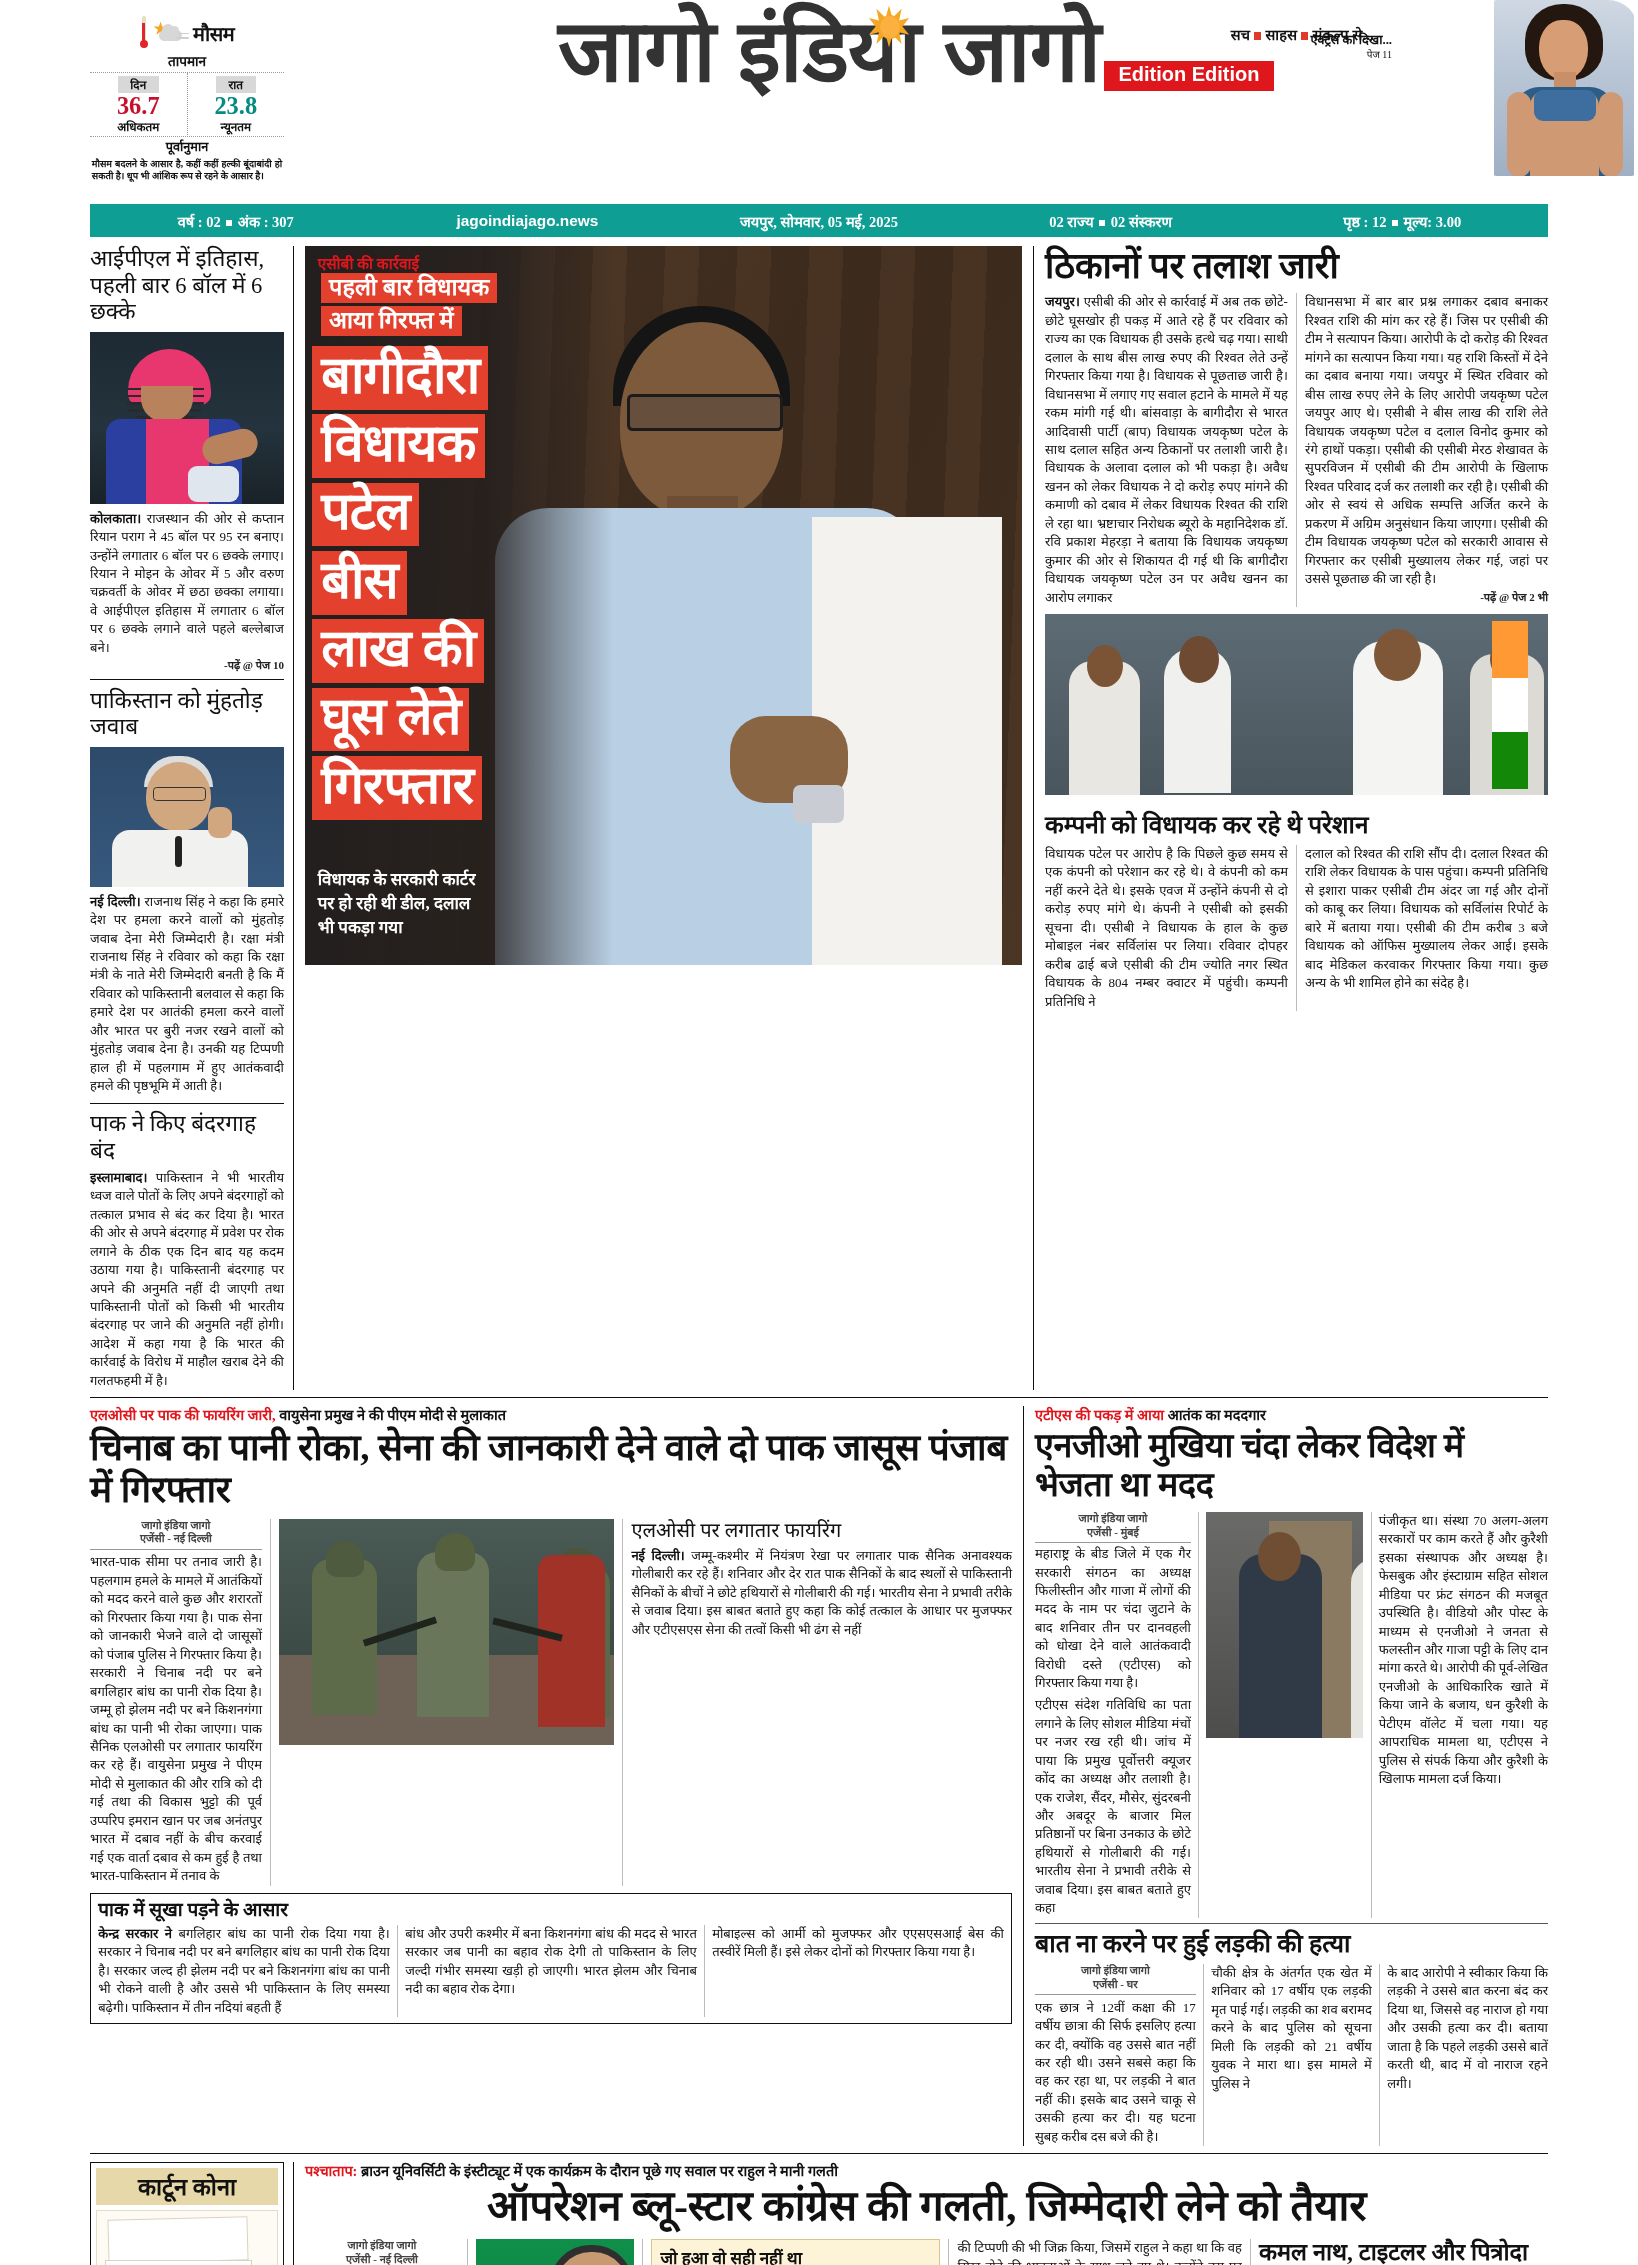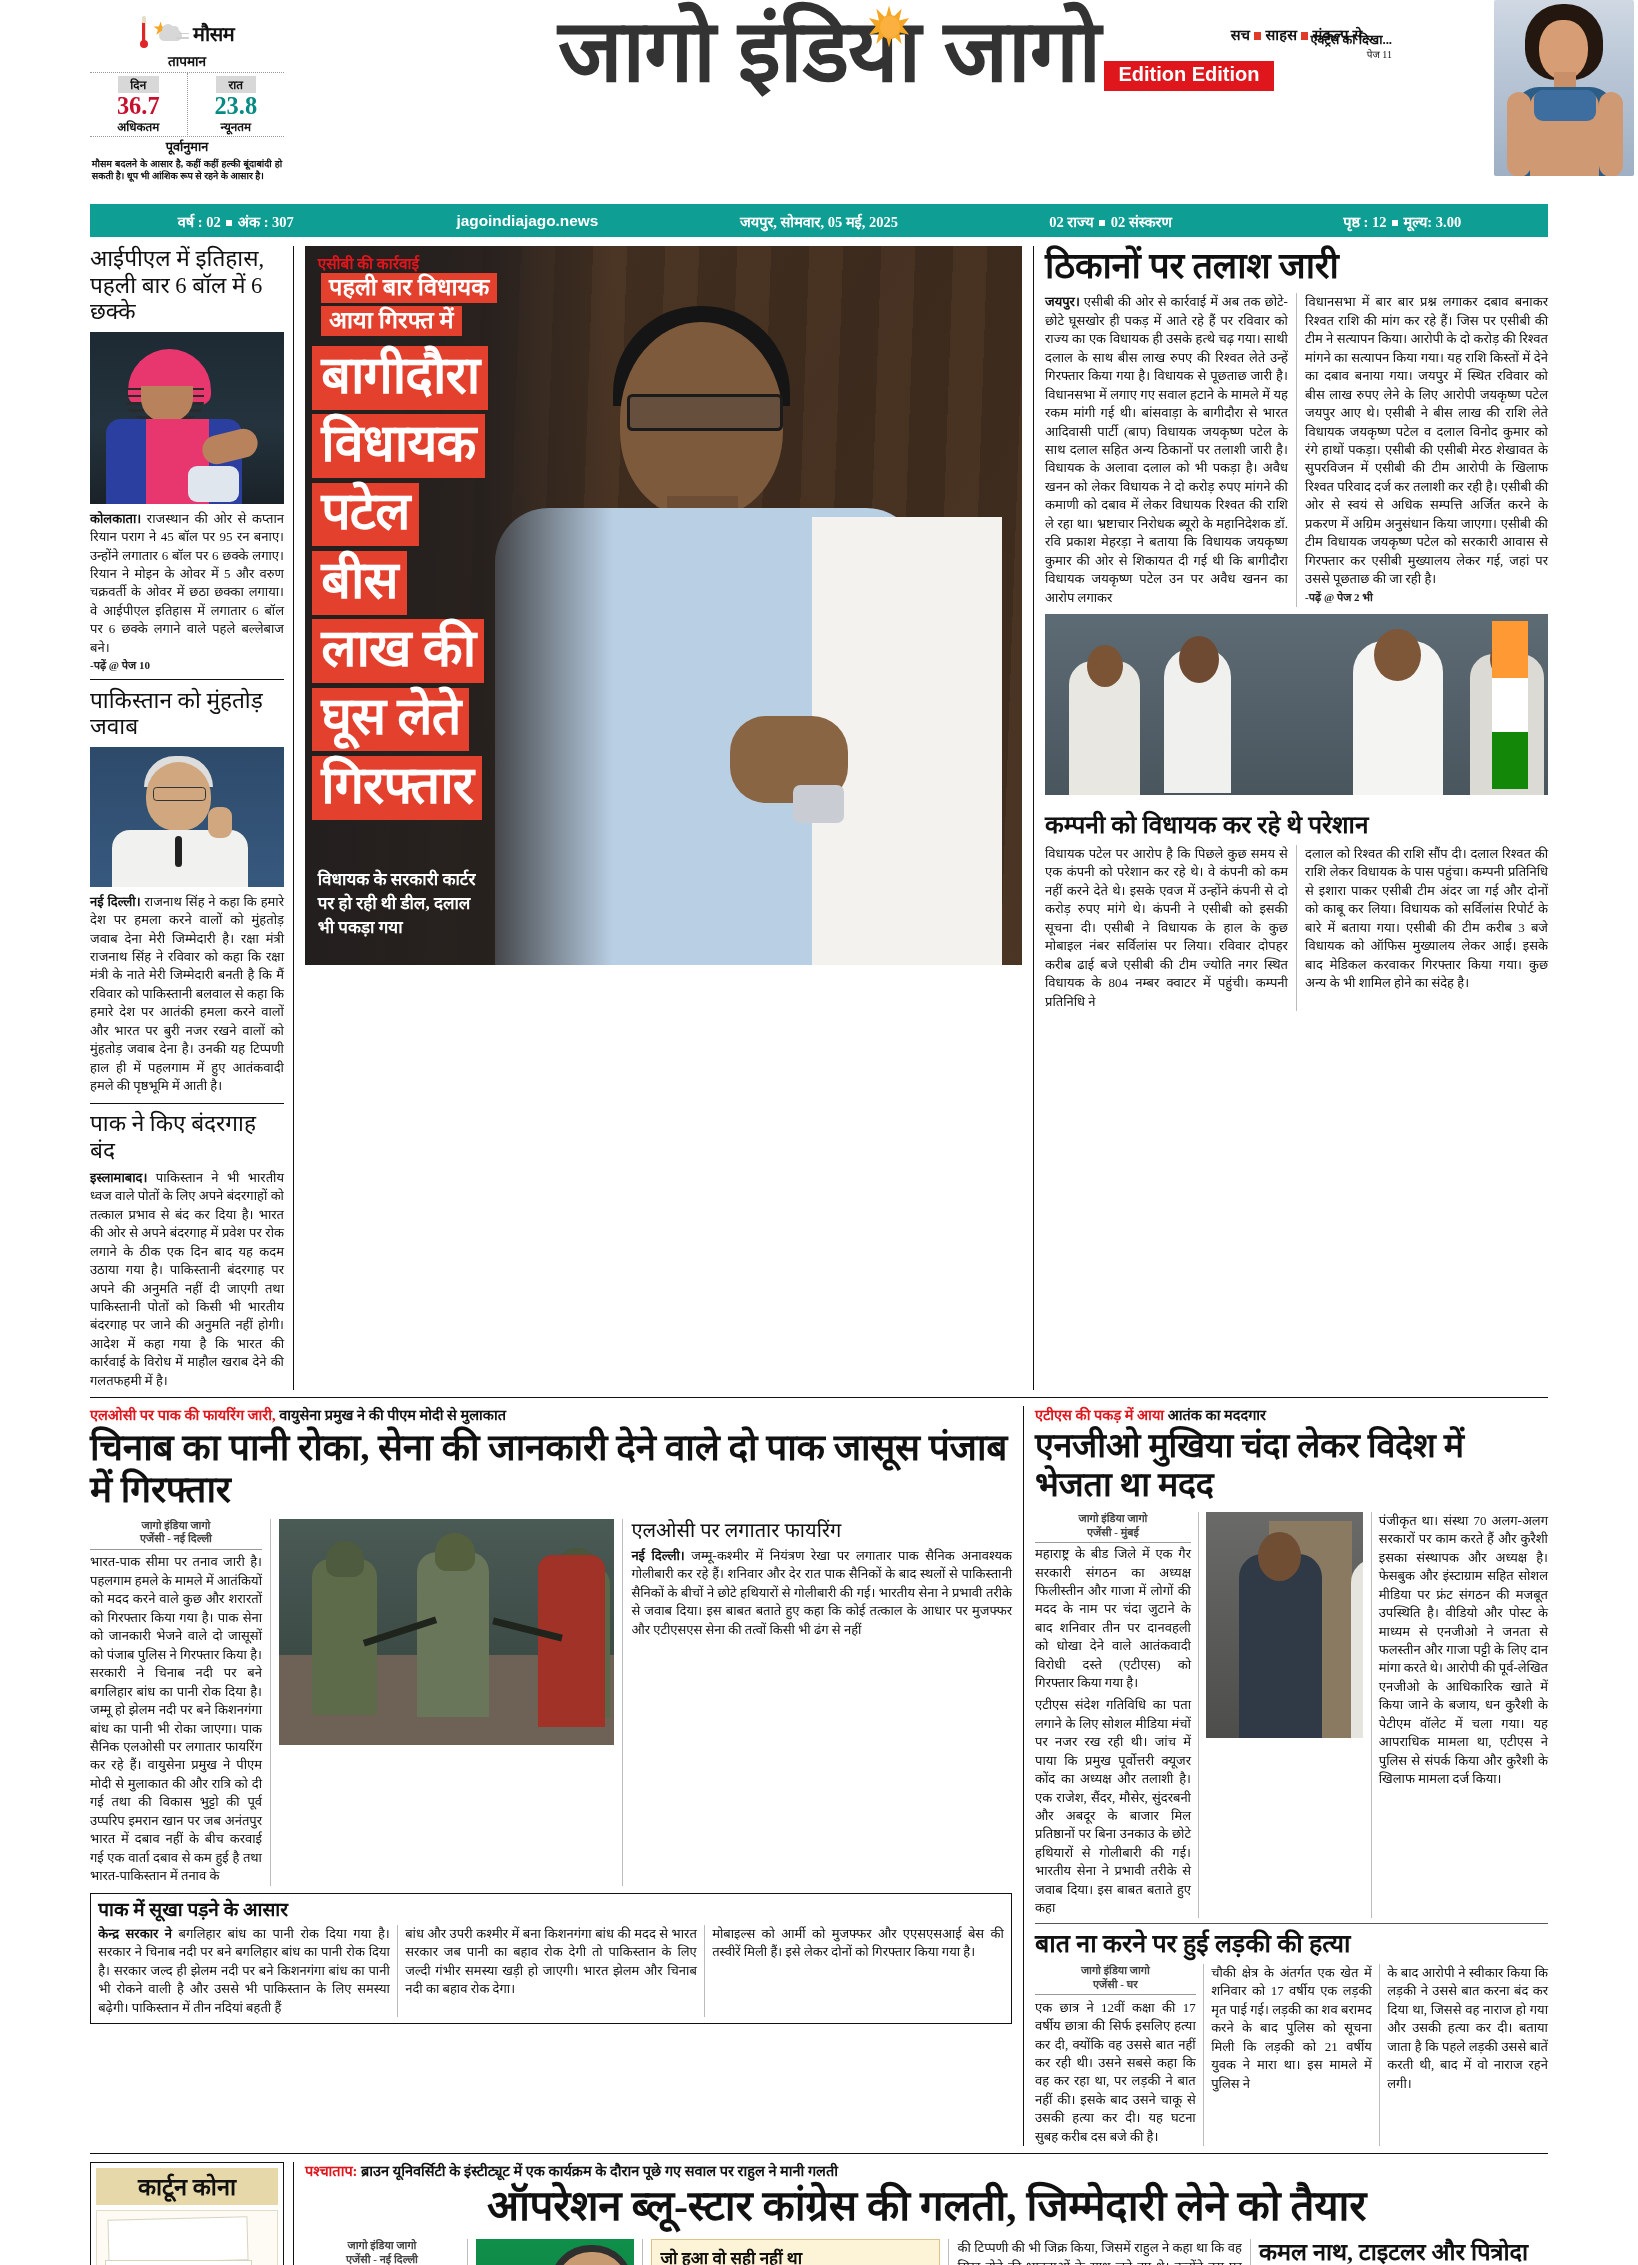--- a/index.html
+++ b/index.html
@@ -2,21 +2,21 @@
 <html style="font-size:14.5px"><head>
 <meta charset="utf-8">
 <style>
   html,body{margin:0;padding:0;background:#ffffff;}
   body{
     width:1638px;height:2265px;
     font-family:"Liberation Serif", serif;
     color:#111;
     -webkit-font-smoothing:antialiased;
   }
-  .page{position:relative;width:1638px;height:2265px;background:#fff;overflow:hidden;}
+  .page{position:relative;width:1638px;height:2265px;background:#fff;overflow:hidden;border-radius:30px;}
 
   
   .masthead{position:relative;height:204px;padding:0 90px;display:flex;align-items:flex-start;}
   .weather{width:194px;padding-top:16.3px;text-align:center;position:relative;}
   .weather-title{font-size:20px;font-weight:bold;letter-spacing:-0.5px;display:flex;align-items:center;justify-content:center;gap:3.6px;}
   .thermo{display:inline-block;width:8.1px;height:34px;position:relative;}
   .thermo .tube{position:absolute;left:1.8px;top:0;width:4.5px;height:25px;background:#e7dcc4;border-radius:2.7px;}
   .thermo .merc{position:absolute;left:2.7px;top:7.2px;width:2.7px;height:20px;background:#e0252b;}
   .thermo .bulb{position:absolute;left:0px;top:23.5px;width:8.1px;height:8.1px;border-radius:50%;background:#e0252b;}
   .wicon{display:inline-block;position:relative;width:38px;height:23.5px;}
@@ -72,21 +72,21 @@
   .colR{flex:1;padding-left:11px;border-left:1.4px solid #111;}
 
   h1,h2,h3,h4,p{margin:0;}
   .hl-lg{font-size:31px;line-height:1.14;font-weight:bold;letter-spacing:-0.3px;}
   .hl-md{font-size:27px;line-height:1.16;font-weight:bold;}
   .hl-sm{font-size:22.6px;line-height:1.18;font-weight:normal;}
   .kicker{font-size:14.5px;font-weight:bold;line-height:1.3;margin-bottom:2.7px;}
   .kicker .red{color:#e0161d;}
   .body{font-size:13px;line-height:1.42;text-align:justify;}
   .body b{font-weight:bold;}
-  .byline{font-size:11px;font-weight:bold;text-align:left;color:#222;}
+  .byline{font-size:11px;font-weight:bold;text-align:right;color:#222;}
   .credit{font-size:11px;font-weight:bold;color:#444;text-align:center;line-height:1.25;}
   .rule{border-top:1.4px solid #111;margin:7.2px 0;}
   .rule-thin{border-top:0.9px solid #555;margin:5.4px 0;}
 
   .photo{width:100%;background:#2b2b2b;position:relative;overflow:hidden;}
 
   
   .ph-cricket{height:172px;background:linear-gradient(180deg,#1d2a33 0%,#24333d 55%,#1a2228 100%);}
   .ph-cricket .helm{position:absolute;left:38px;top:16.3px;width:83px;height:56px;background:#e8376f;border-radius:42px 42px 11px 11px;}
   .ph-cricket .grill{position:absolute;left:36px;top:56px;width:78px;height:31px;background:repeating-linear-gradient(0deg,#2a2a2a 0 2.7px,transparent 2.7px 7.2px);border-radius:0 0 18px 18px;}

